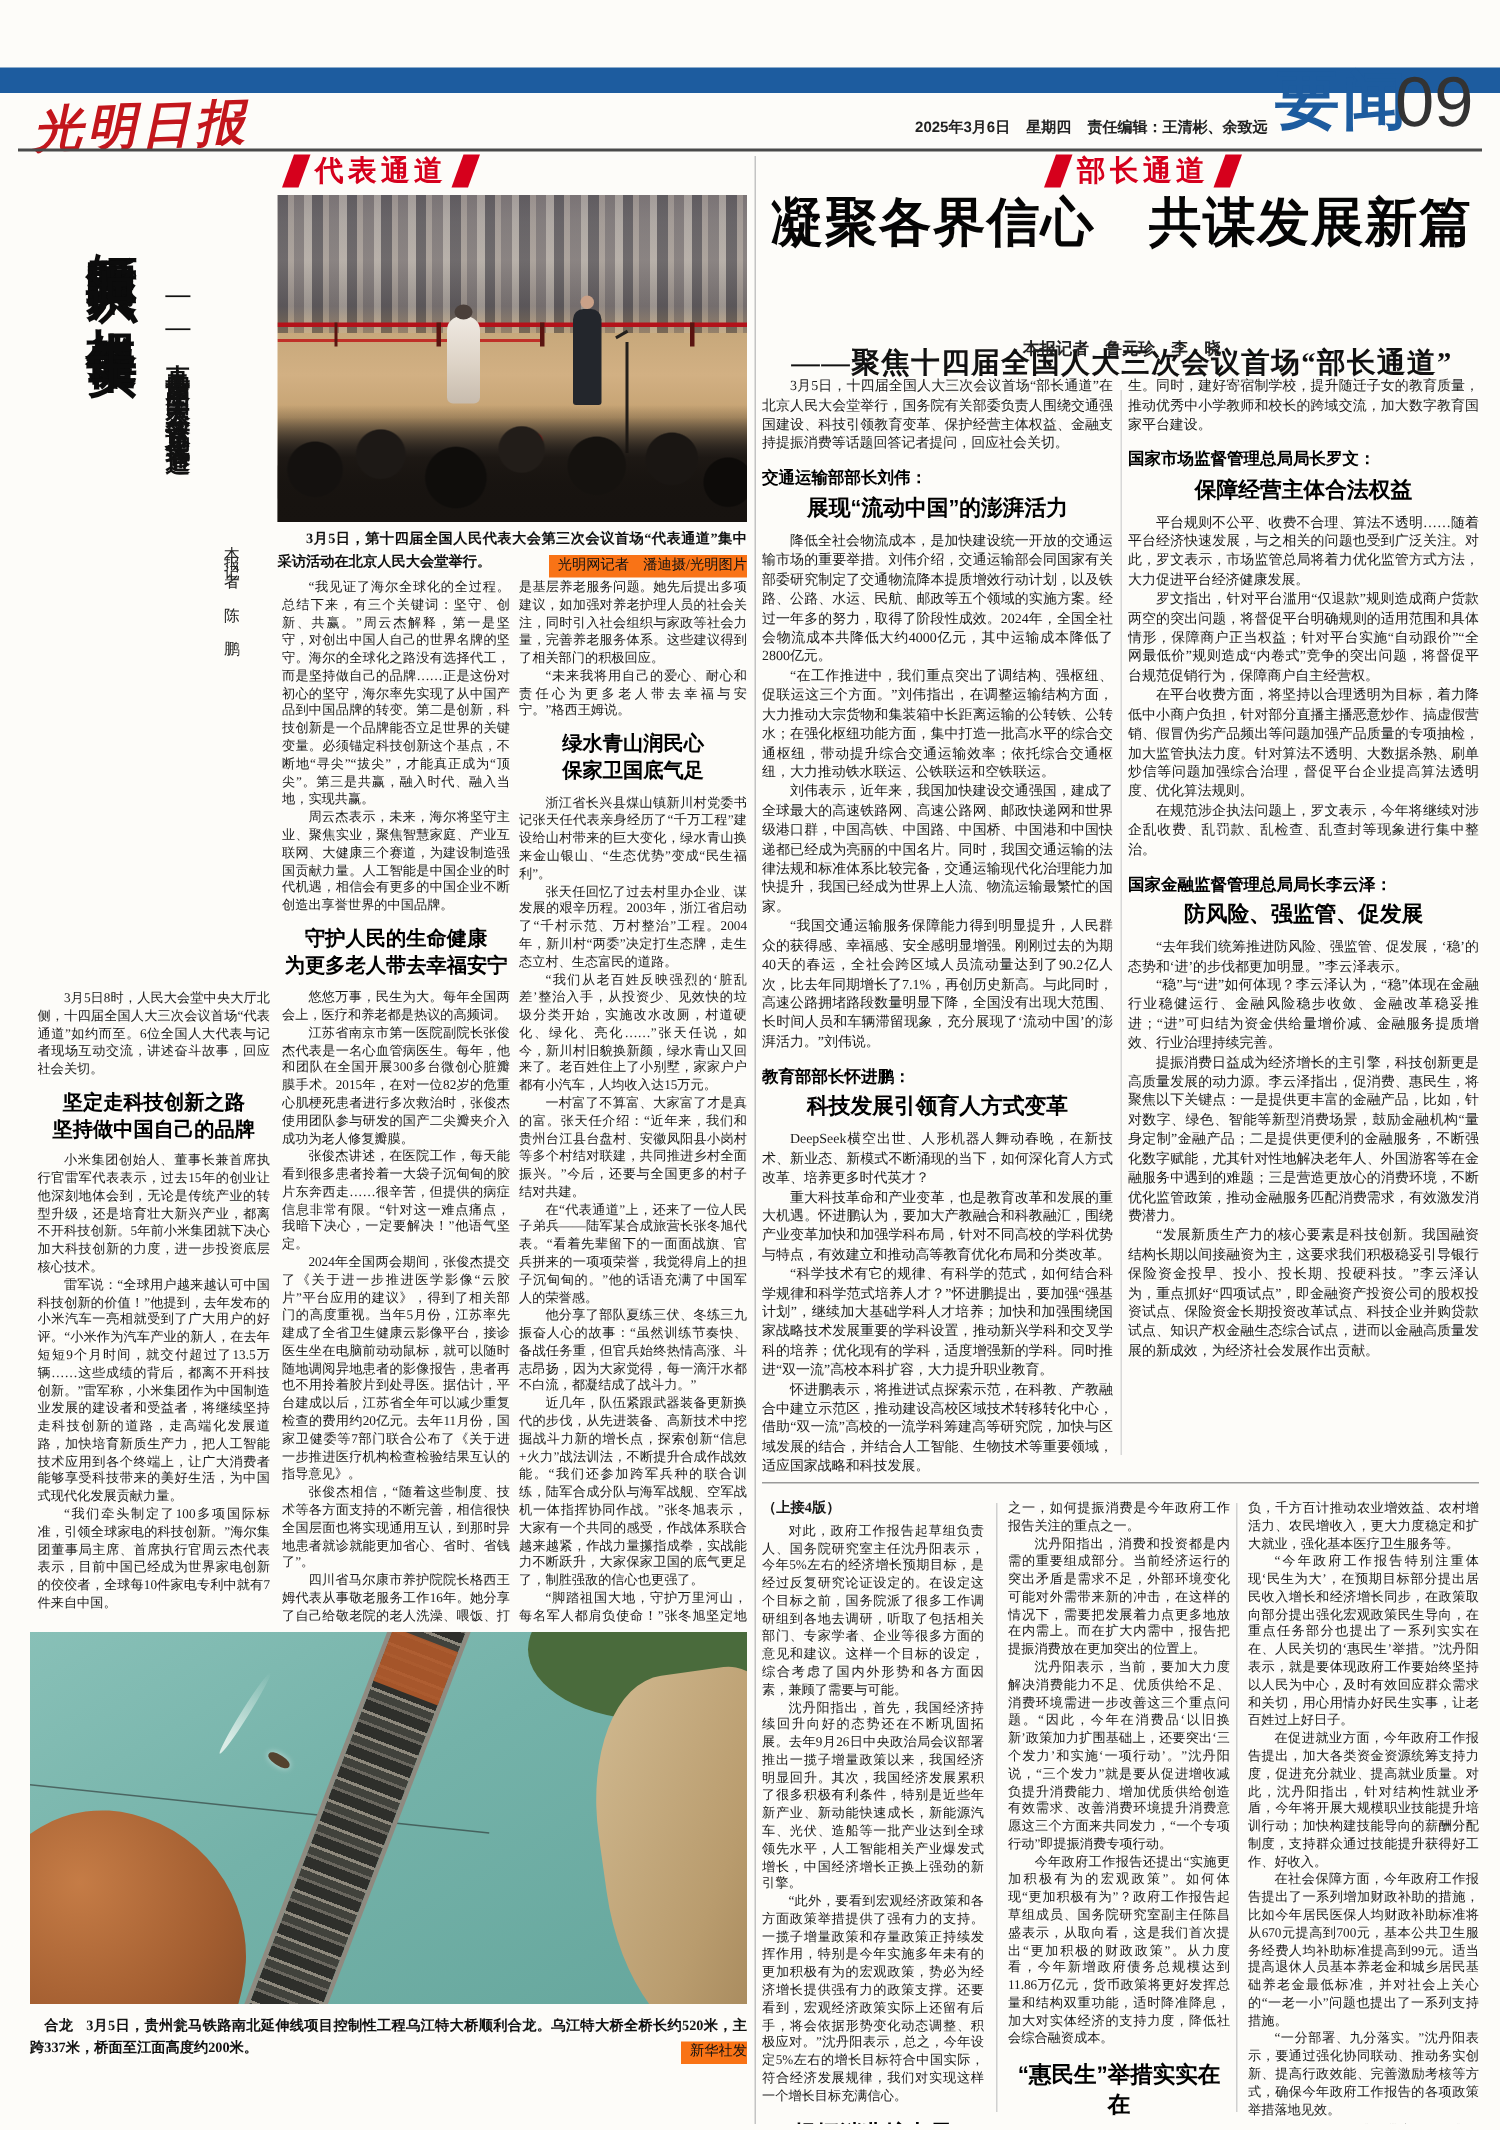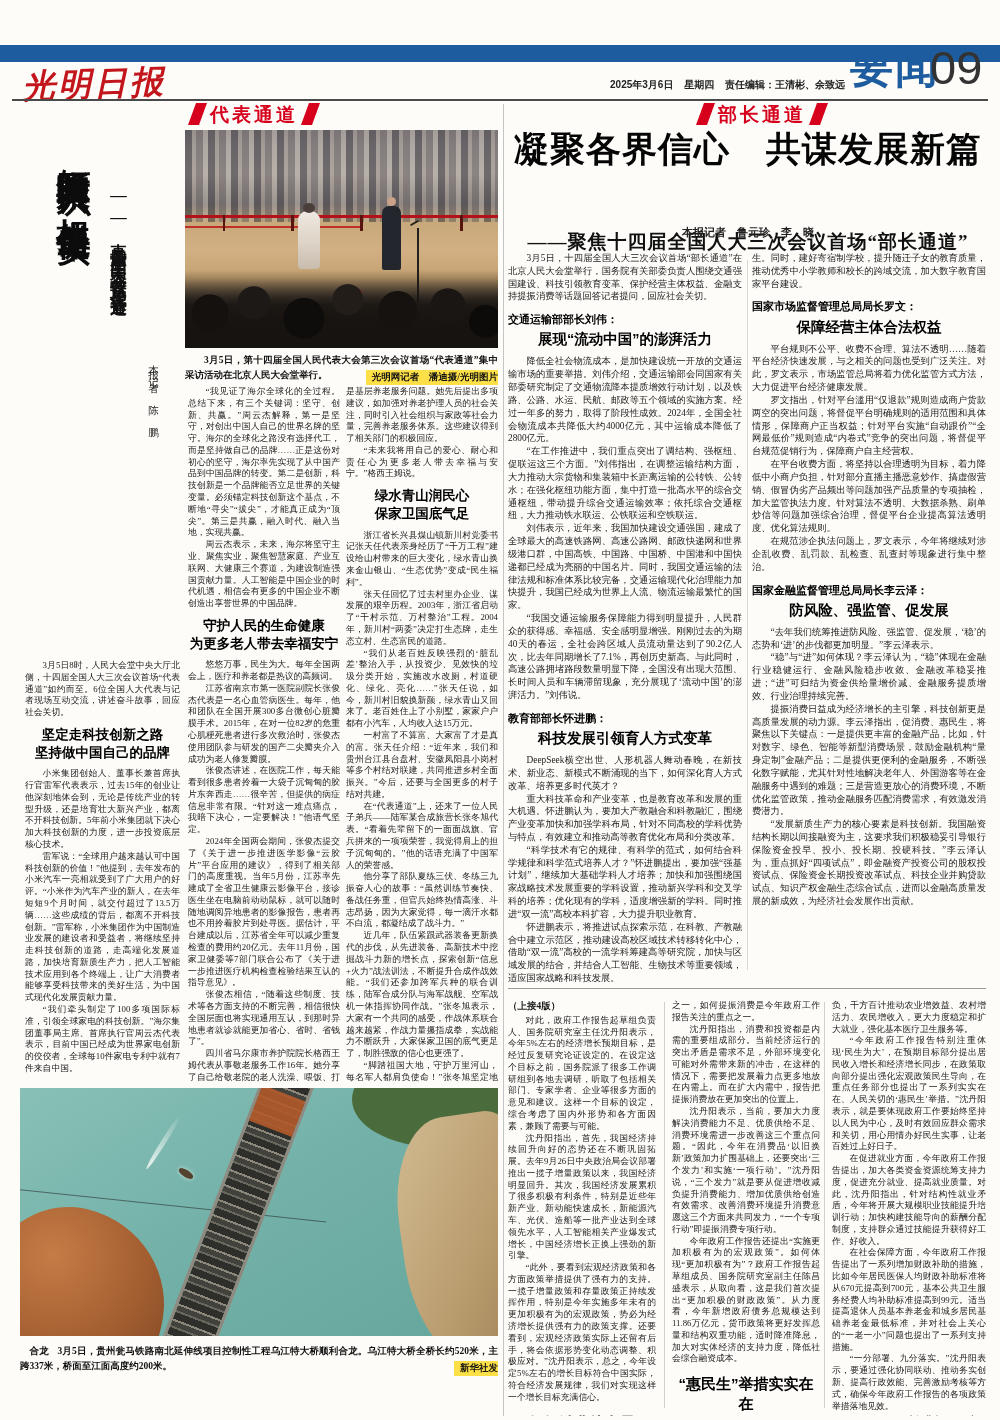--- a/index.html
+++ b/index.html
@@ -46,30 +46,30 @@
         font-size:13.5px;line-height:1.35;margin:7px 0 6px;color:#000;}
   .sub-head-lg{font-size:15px;margin:9px 0 7px;}
   .sec-label{font-weight:bold;font-size:11px;margin:9px 0 2px;color:#000;}
   .sec-title{font-family:"Liberation Sans",sans-serif;font-weight:900;text-align:center;
         font-size:14.5px;margin:1px 0 6px;color:#000;}
   .dateline{text-align:right;font-weight:bold;margin-top:3px;}
   .jump-label{font-weight:bold;font-size:9.5px;margin-bottom:2px;}
 
   
   .main-head{position:absolute;left:508px;top:128px;width:480px;text-align:center;font-size:35px;
-        font-weight:900;color:#050505;font-family:Liberation Sans, sans-serif;letter-spacing:1px;line-height:1.2;}
+        font-weight:900;color:#050505;font-family:Liberation Serif, serif;letter-spacing:1px;line-height:1.2;}
   .main-sub{position:absolute;left:508px;top:189px;width:480px;text-align:center;font-size:19px;
         font-weight:bold;color:#111;letter-spacing:1px;margin-top:40px;}
   .main-byline{position:absolute;left:508px;top:225px;width:480px;text-align:center;font-size:11px;
         font-weight:bold;color:#222;}
 
   
   .caption{position:absolute;font-size:9.5px;font-weight:bold;line-height:1.55;text-align:justify;
         color:#111;text-indent:2em;}
-  .caption .credit{position:absolute;right:0;bottom:0;font-weight:bold;text-indent:0;background:#fde047;padding-left:6px;}
+  .caption .credit{position:absolute;right:0;bottom:0;font-weight:normal;text-indent:0;background:#f97316;padding-left:6px;}
   .cap-lead{margin-right:6px;}
 
   
   .photoA{position:absolute;left:185px;top:130px;width:313px;height:218px;overflow:hidden;
     background:linear-gradient(180deg,#9a9290 0%,#aaa39e 8%,#b6aea6 20%,#8f8782 34%,#c7a87b 42%,
       #d2b083 55%,#c4a171 68%,#5a4f44 78%,#332d27 88%,#1f1b18 100%);}
   .pa-crowd{position:absolute;left:0;right:0;top:0;height:42%;opacity:.85;
     background:repeating-linear-gradient(90deg,rgba(30,30,42,.55) 0 7px,rgba(150,140,135,.35) 7px 11px,
       rgba(80,75,82,.5) 11px 18px,rgba(190,185,180,.3) 18px 23px);}
   .pa-rope{position:absolute;left:0;right:0;top:39%;height:2.5px;background:#b3121a;}

